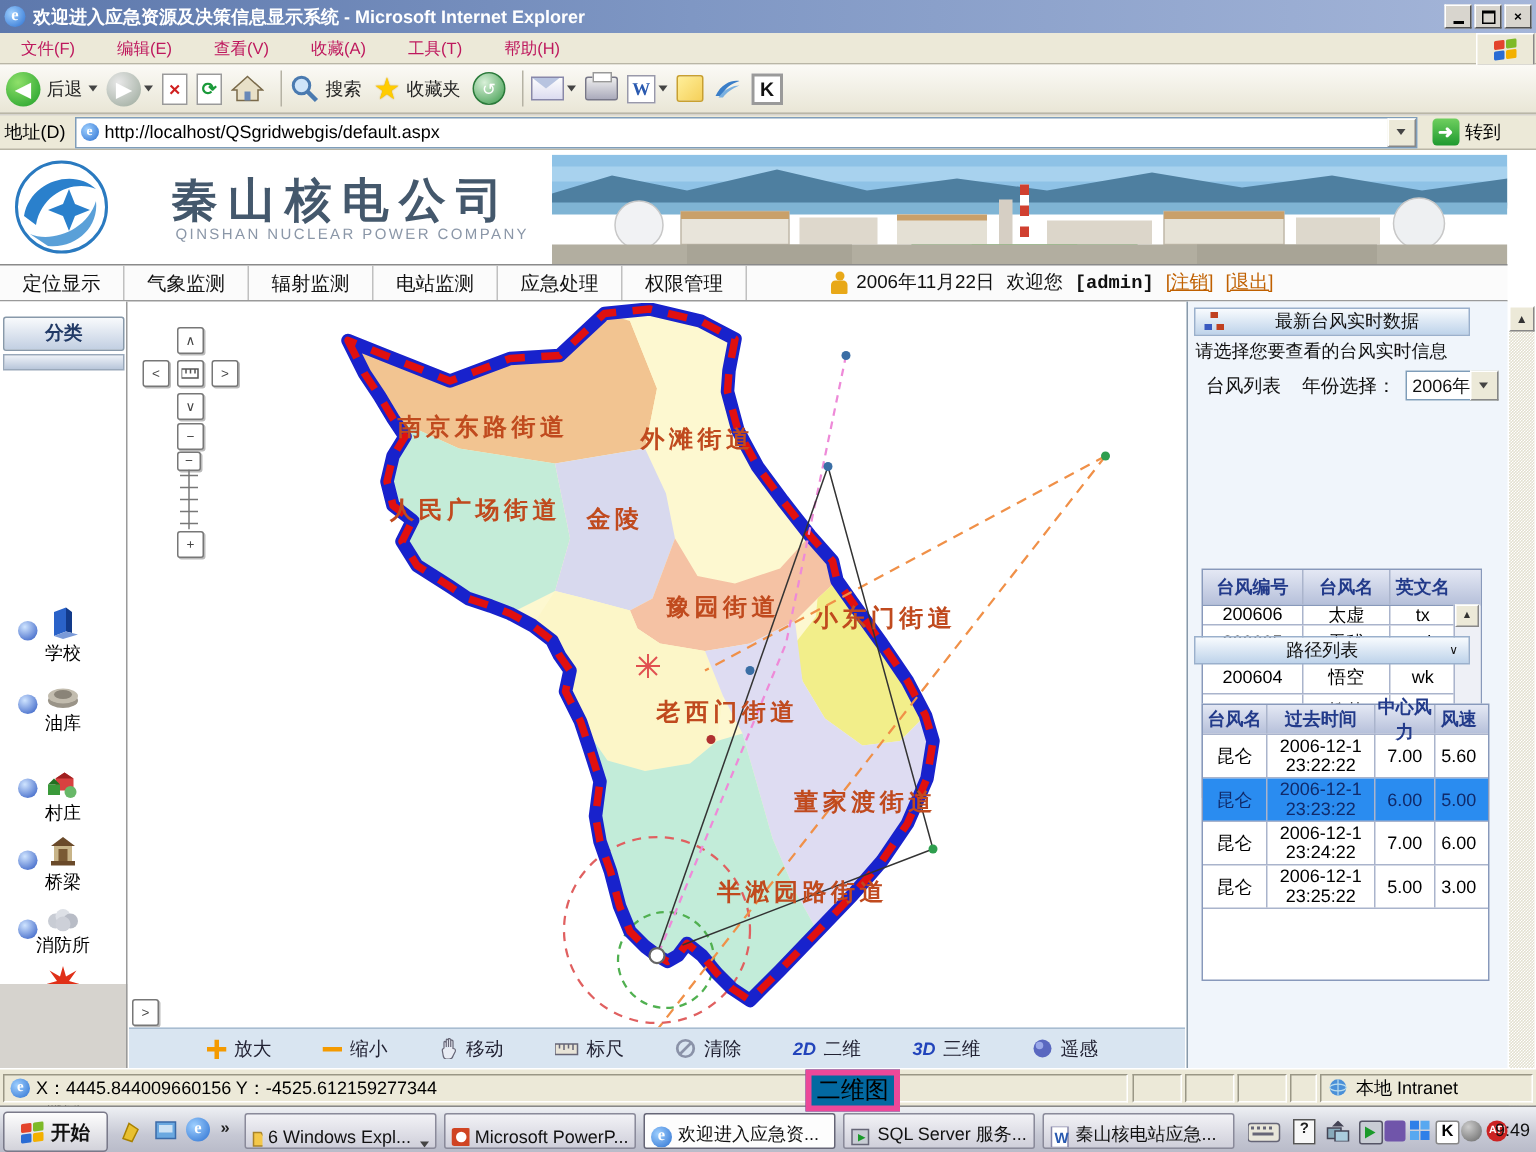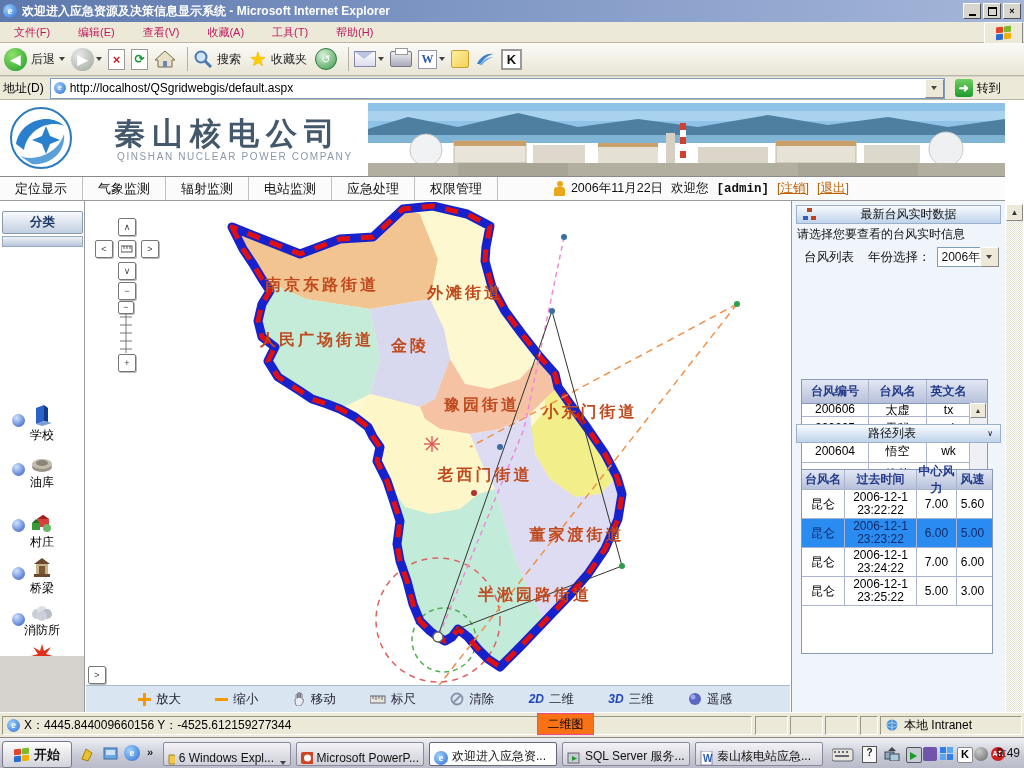--- a/index.html
+++ b/index.html
@@ -66,21 +66,21 @@
 .bullet{position:absolute;left:12px;width:13px;height:13px;border-radius:50%;background:radial-gradient(circle at 35% 30%,#cfe4ff,#2a55c0)}
 .sicon{display:block;margin:0 auto 1px;width:24px;height:22px;position:relative}
 
 .maparea{position:absolute;left:86px;top:102px;width:704px;height:483px;background:#fff;overflow:hidden}
 .mapbtn{position:absolute;width:16px;height:16px;background:#fff;border:1px solid #777;border-radius:2px;box-shadow:1px 1px 0 #bbb;display:flex;align-items:center;justify-content:center;font-size:9px;color:#444;line-height:1}
 .maptools{position:absolute;left:86px;top:585px;width:704px;height:27px;background:#d9e5f1;border-top:1px solid #a8bcd0;box-sizing:border-box;display:flex;align-items:center;justify-content:space-between;padding:0 58px 0 52px}
 .mtool{display:flex;align-items:center;font-size:12.5px;color:#223;gap:5px}
 .m23{color:#2244bb;font-weight:bold;font-style:italic;font-size:12px}
 
 .rpanel{position:absolute;left:791px;top:101px;width:214px;height:511px;background:#f0f5fb;border-left:1px solid #8899aa;box-sizing:border-box}
-.phdr{position:absolute;left:4px;width:205px;height:19px;background:linear-gradient(#f8fbfe,#bed3ea);border:1px solid #9ab0cc;display:flex;align-items:center;font-size:12px;color:#111;box-sizing:border-box}
+.phdr{position:absolute;left:4px;width:184px;height:19px;background:linear-gradient(#f8fbfe,#bed3ea);border:1px solid #9ab0cc;display:flex;align-items:center;font-size:12px;color:#111;box-sizing:border-box}
 .phdr .cap{flex:1;text-align:center}
 .orgicon{width:14px;height:13px;position:relative;margin-left:6px}
 .orgicon i{position:absolute;width:5px;height:4px}
 .hint{position:absolute;left:5px;top:127px;font-size:12px;color:#111;white-space:nowrap}
 .selrow{position:absolute;left:12px;top:148px;font-size:12.5px;color:#111;display:flex;align-items:center}
 .yearbox{position:relative;width:62px;height:20px;background:#fff;border:1px solid #7f9db9;margin-left:6px;font-size:12px;display:flex;align-items:center;padding-left:4px;box-sizing:border-box}
 .yearbox .combobtn{top:-1px;right:-1px;height:18px}
 
 .stable{position:absolute;left:9px;top:178px;width:185px;background:#fff;border:1px solid #8899bb}
 .strow{display:flex;height:22px;border-bottom:1px solid #aab4cc;font-size:12px;align-items:center;text-align:center}
@@ -96,21 +96,21 @@
 .ptrow.hd{height:19px;background:linear-gradient(#e4e8f4,#b6c0da);font-weight:bold;color:#223a8a;align-items:center}
 .ptrow:not(.hd){height:28px;align-items:center}
 .ptrow .d1{width:42px}.ptrow .d2{width:72px;border-left:1px solid #aab4cc;height:100%;display:flex;flex-direction:column;justify-content:center;box-sizing:border-box;line-height:13px}.ptrow .d3{width:40px;border-left:1px solid #aab4cc;height:100%;display:flex;align-items:center;justify-content:center;box-sizing:border-box}.ptrow .d4{width:32px;border-left:1px solid #aab4cc;height:100%;display:flex;align-items:center;justify-content:center;box-sizing:border-box}
 .ptrow.sel{background:#2a8cf0;color:#102a6a}
 
 .pagescroll{position:absolute;left:1006px;top:104px;width:17px;height:607px;background-image:linear-gradient(45deg,#fff 25%,transparent 25%,transparent 75%,#fff 75%),linear-gradient(45deg,#fff 25%,#e3e0d0 25%,#e3e0d0 75%,#fff 75%);background-size:2px 2px;background-position:0 0,1px 1px}
 .pgbtn{position:absolute;left:0;width:17px;height:17px;background:#ece9d8;border:1px solid;border-color:#fff #888 #888 #fff;display:flex;align-items:center;justify-content:center;font-size:8px;color:#333;box-sizing:border-box}
 
 .statusbar{left:0;top:712px;width:1024px;height:25px;background:#ece9d8;border-top:1px solid #fff;box-sizing:border-box}
 .spane{position:absolute;top:3px;height:19px;border:1px solid;border-color:#9a9786 #fff #fff #9a9786;box-sizing:border-box;display:flex;align-items:center;font-size:12px;color:#000}
-.tooltip2d{position:absolute;left:537px;top:0px;width:55px;height:20px;background:#f97316;border:1px solid #ec4899;font-size:12px;display:flex;align-items:center;justify-content:center;z-index:5}
+.tooltip2d{position:absolute;left:537px;top:0px;width:55px;height:20px;background:#0369a1;border:4px solid #ec4899;font-size:16px;display:flex;align-items:center;justify-content:center;z-index:5}
 
 .taskbar{left:0;top:737px;width:1024px;height:31px;background:linear-gradient(#eef0f4,#c6c8d4 60%,#b8bac8);border-top:1px solid #888}
 .startbtn{position:absolute;left:2px;top:3px;width:68px;height:25px;background:linear-gradient(#fdfdfd,#d2d2da);border:1px solid #7a7a8a;border-radius:3px;display:flex;align-items:center;justify-content:center;gap:4px;font-size:13px;font-weight:bold;color:#111}
 .qlicon{position:absolute;top:7px;width:17px;height:17px}
 .taskbtn{position:absolute;top:4px;width:128px;height:24px;background:linear-gradient(#f2f2f6,#cfcfda);border:1px solid #8a8a9a;border-radius:2px;display:flex;align-items:flex-end;font-size:12px;color:#111;box-sizing:border-box;padding:0 4px;gap:4px;white-space:nowrap;overflow:hidden}
 .taskbtn.active{background:#fdfdfd;border-color:#667}
 .trayicon{position:absolute;top:9px;width:14px;height:14px;border-radius:2px}
 .clock{position:absolute;right:4px;top:8px;font-size:12px;color:#111}
 svg text{font-family:"Liberation Sans",sans-serif}
 </style>

